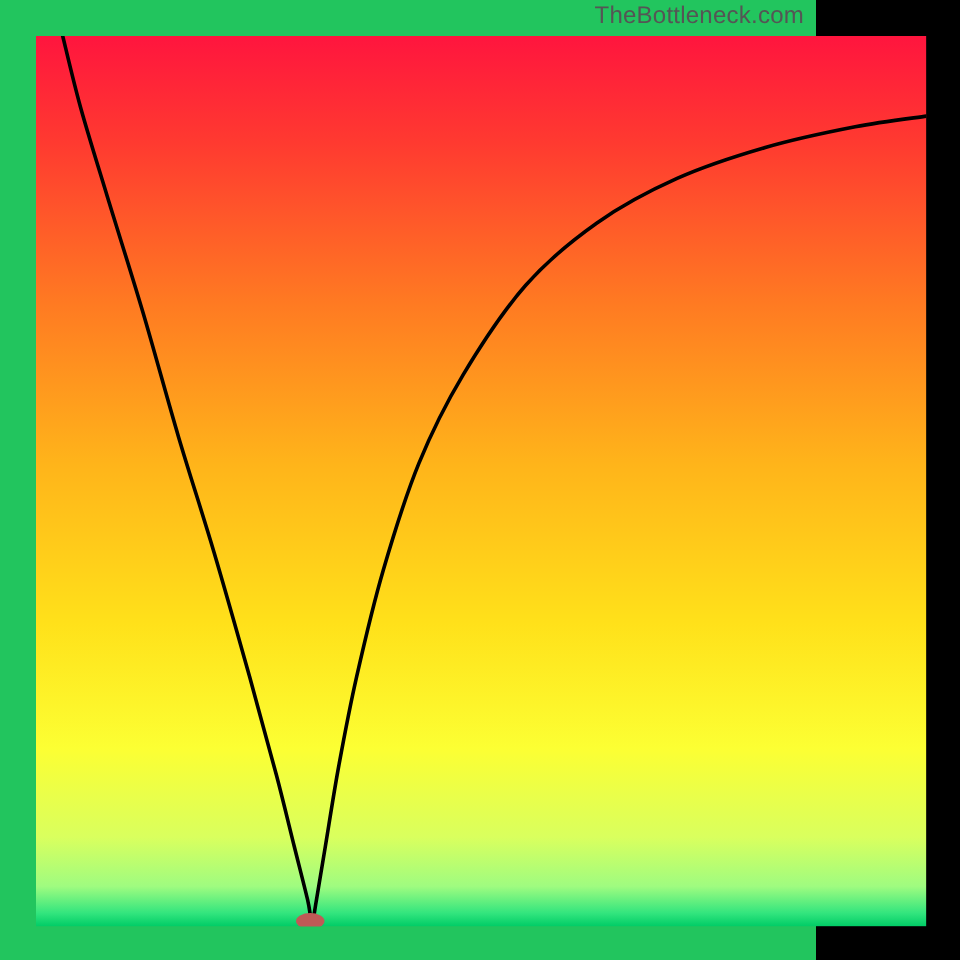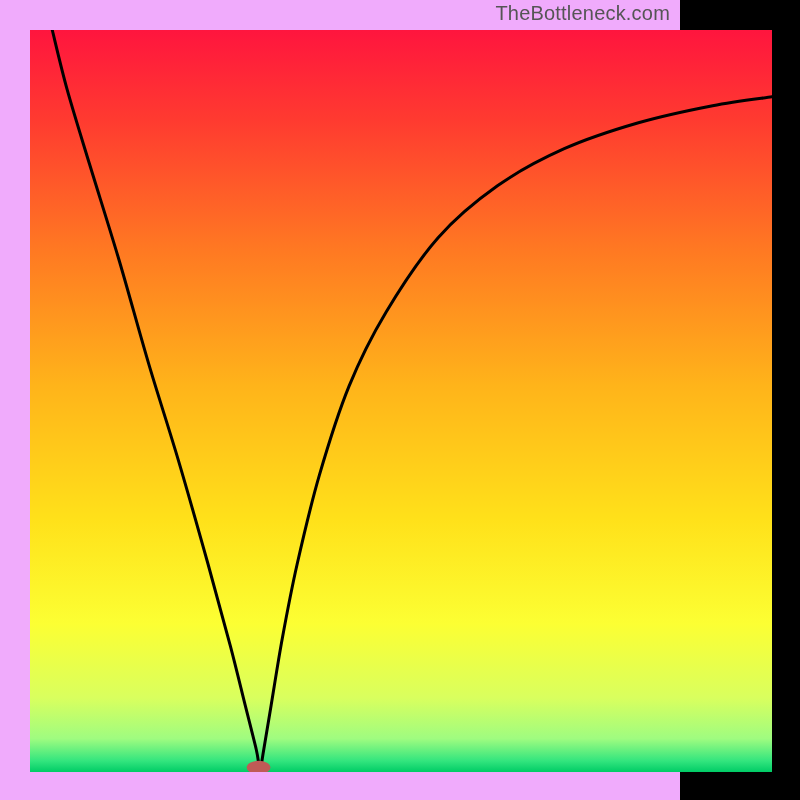--- a/index.html
+++ b/index.html
@@ -8,21 +8,21 @@
     width: 800px;
     height: 800px;
     background: #000;
     font-family: Arial, Helvetica, sans-serif;
     overflow: hidden;
   }
   .frame {
     position: relative;
     width: 680px;
     height: 800px;
-    background: #f0abfc;
+    background: #22c55e;
   }
   .watermark {
     position: absolute;
     top: 2px;
     right: 10px;
     color: #555;
     font-size: 20px;
     font-weight: 500;
     letter-spacing: 0.2px;
     z-index: 10;

